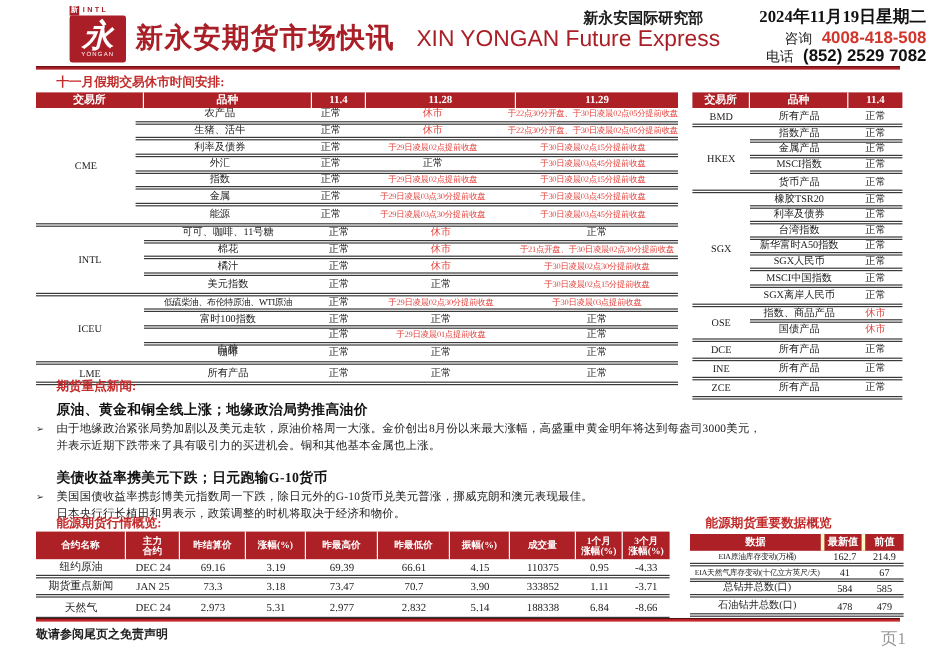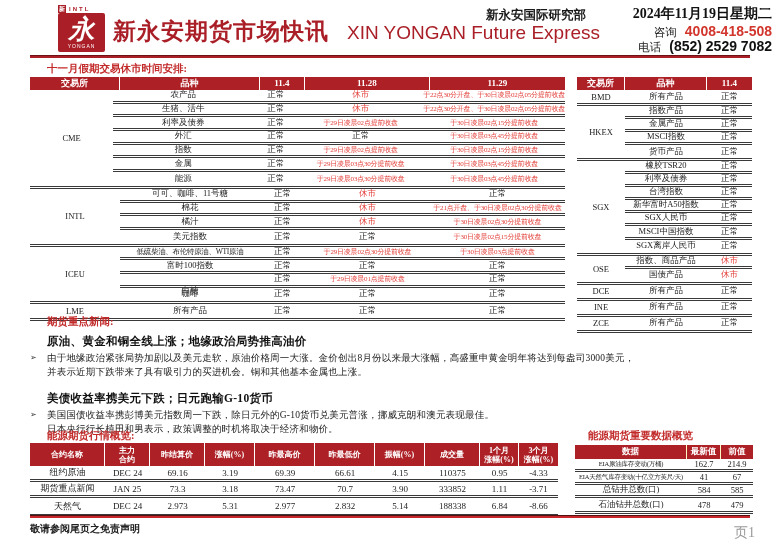--- a/index.html
+++ b/index.html
@@ -65,21 +65,21 @@
   .eq-head .hc { display:flex; align-items:center; justify-content:center; text-align:center; font-size:8px; line-height:9px; white-space:pre-line; border-right:1px solid #fff; }
   .eq-head .hc:last-child { border-right:none; }
   .eq-row { display:flex; align-items:center; height:16px; }
   .eq-row.sep { border-bottom:3px double #3a3a3a; }
   .eq-row .cell { font-size:9px; font-family:"Liberation Serif",serif; }
 
   
   .ed-title { left:588px; top:429px; }
   .ed-table { position:absolute; left:575px; top:445px; width:178px; border-bottom:3px double #3a3a3a; }
   .ed-head { display:flex; background:#AD2026; color:#fff; font-weight:bold; height:14px; }
-  .ed-head .hc { display:flex; align-items:center; justify-content:center; font-size:8.5px; border-right:1px solid #fef9c3; }
+  .ed-head .hc { display:flex; align-items:center; justify-content:center; font-size:8.5px; border-right:3px solid #fef9c3; }
   .ed-head .hc:last-child { border-right:none; }
   .ed-row { display:flex; align-items:center; height:13px; }
   .ed-row.sep { border-bottom:3px double #3a3a3a; }
   .ed-row .cell { font-size:8.5px; }
   .ed-row .cell.sm { font-size:6.5px; letter-spacing:-0.2px; }
 
   
   .foot-rule { position:absolute; left:30px; right:30px; top:515px; height:3px; background:#C5272B; border-top:1px solid #551012; }
   .disclaimer { position:absolute; left:30px; top:522px; font-size:10px; font-weight:bold; color:#222; }
   .pageno { position:absolute; right:25px; top:524px; font-size:14px; color:#999; }

